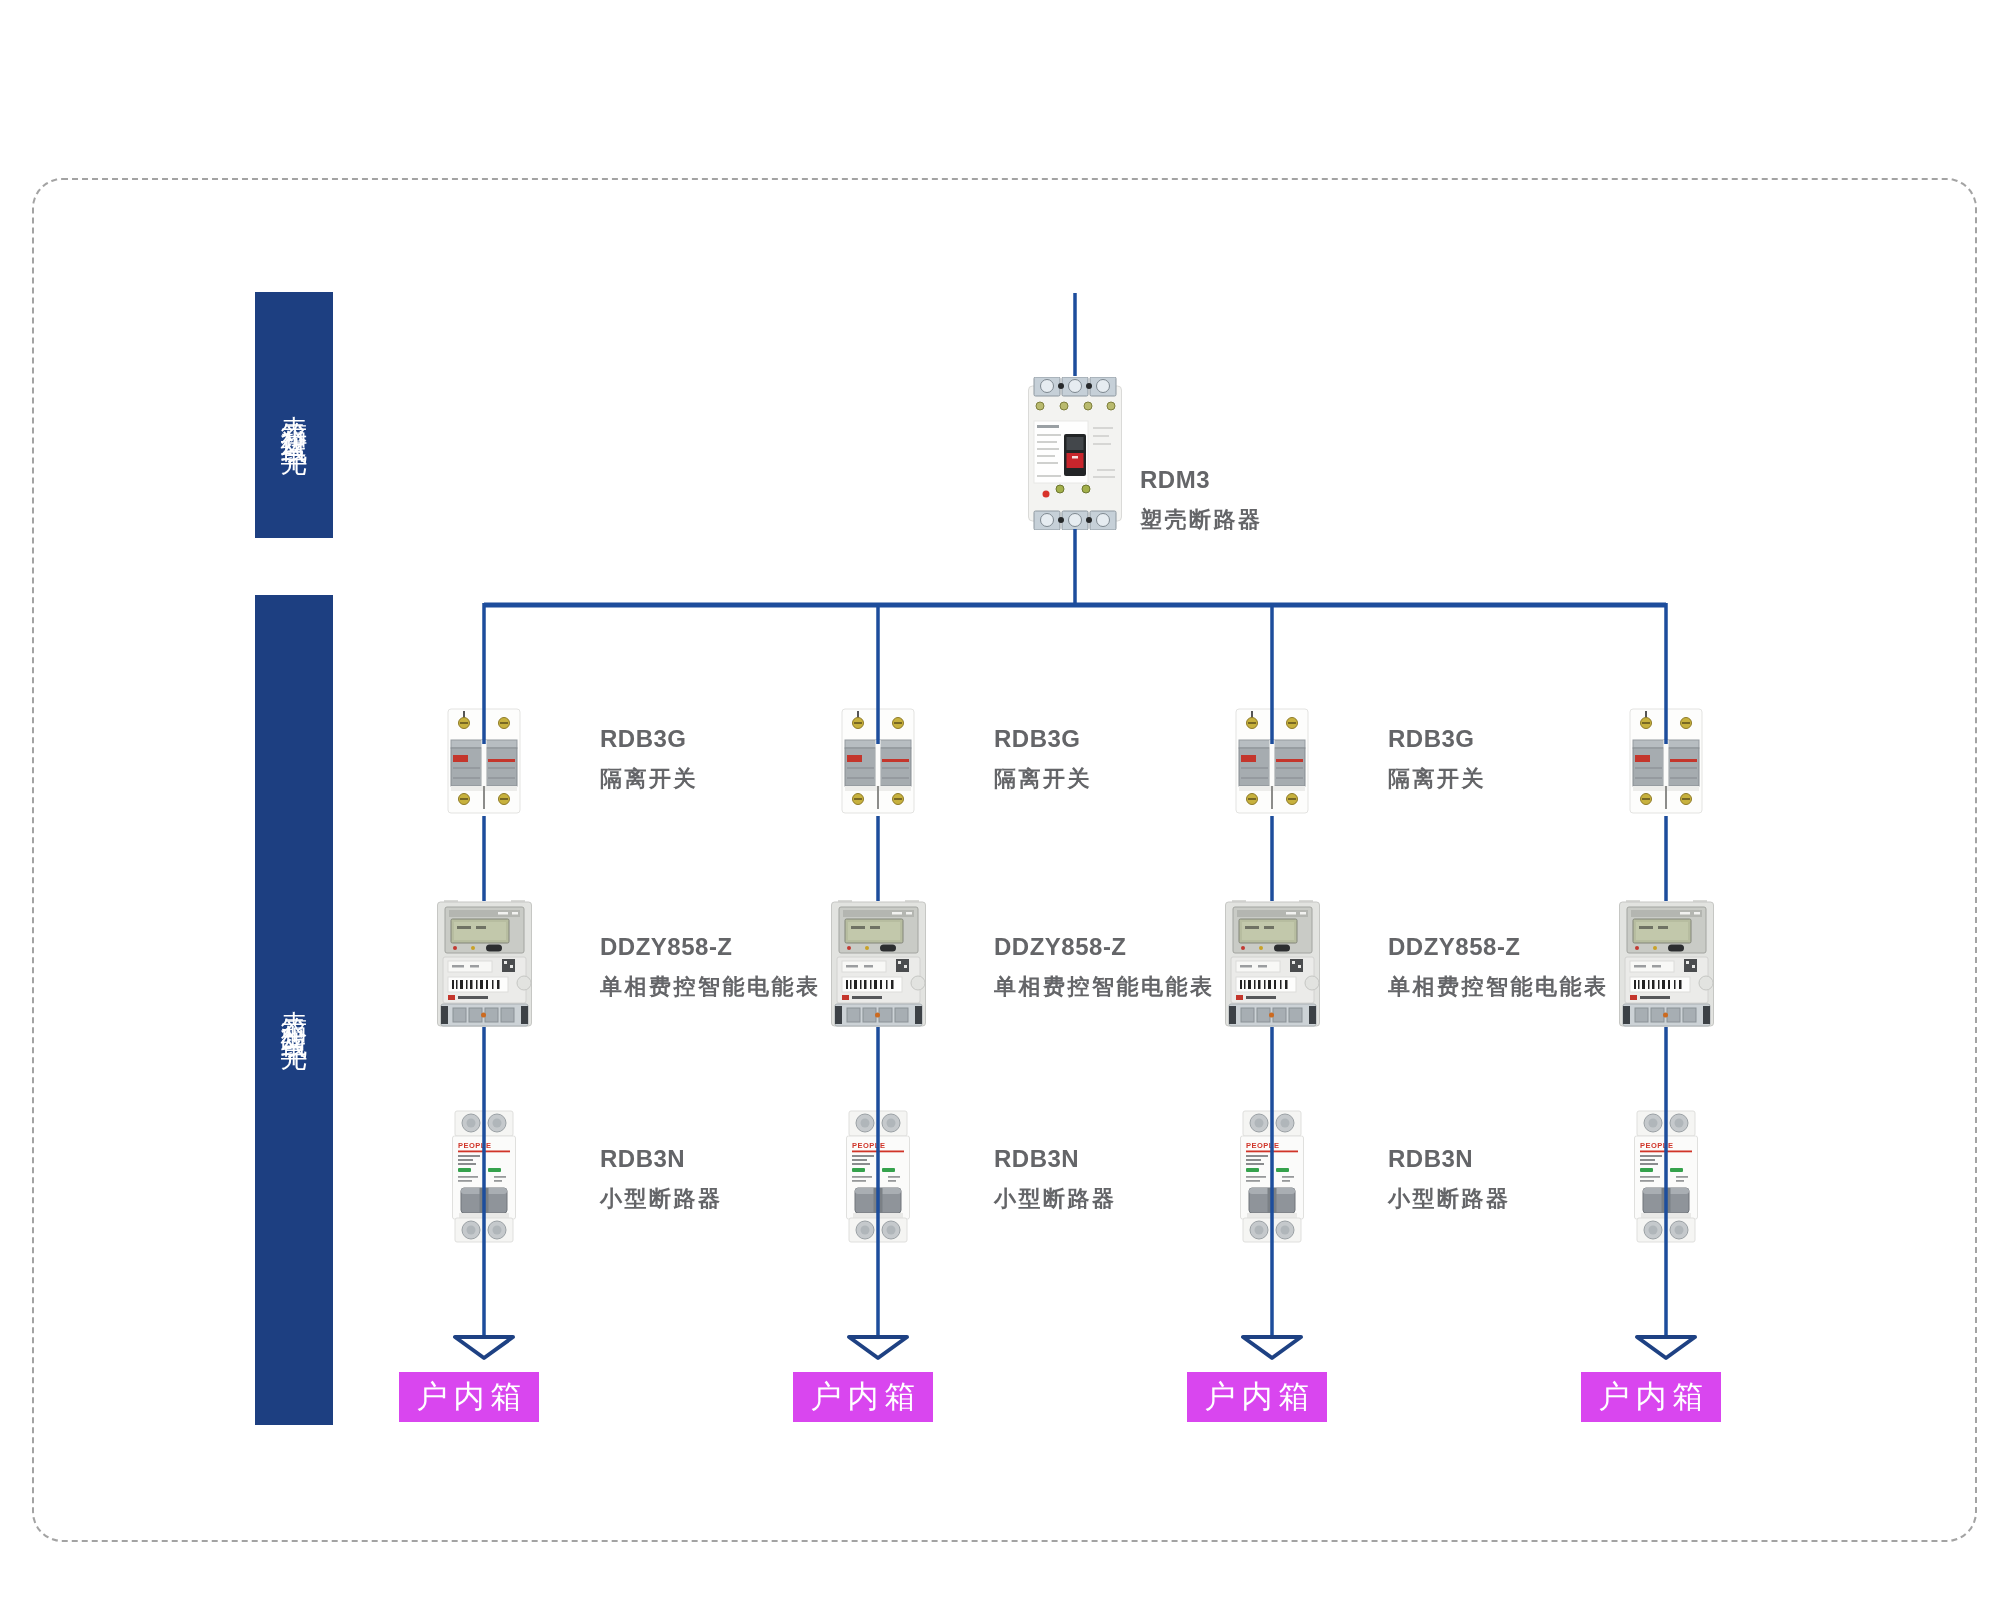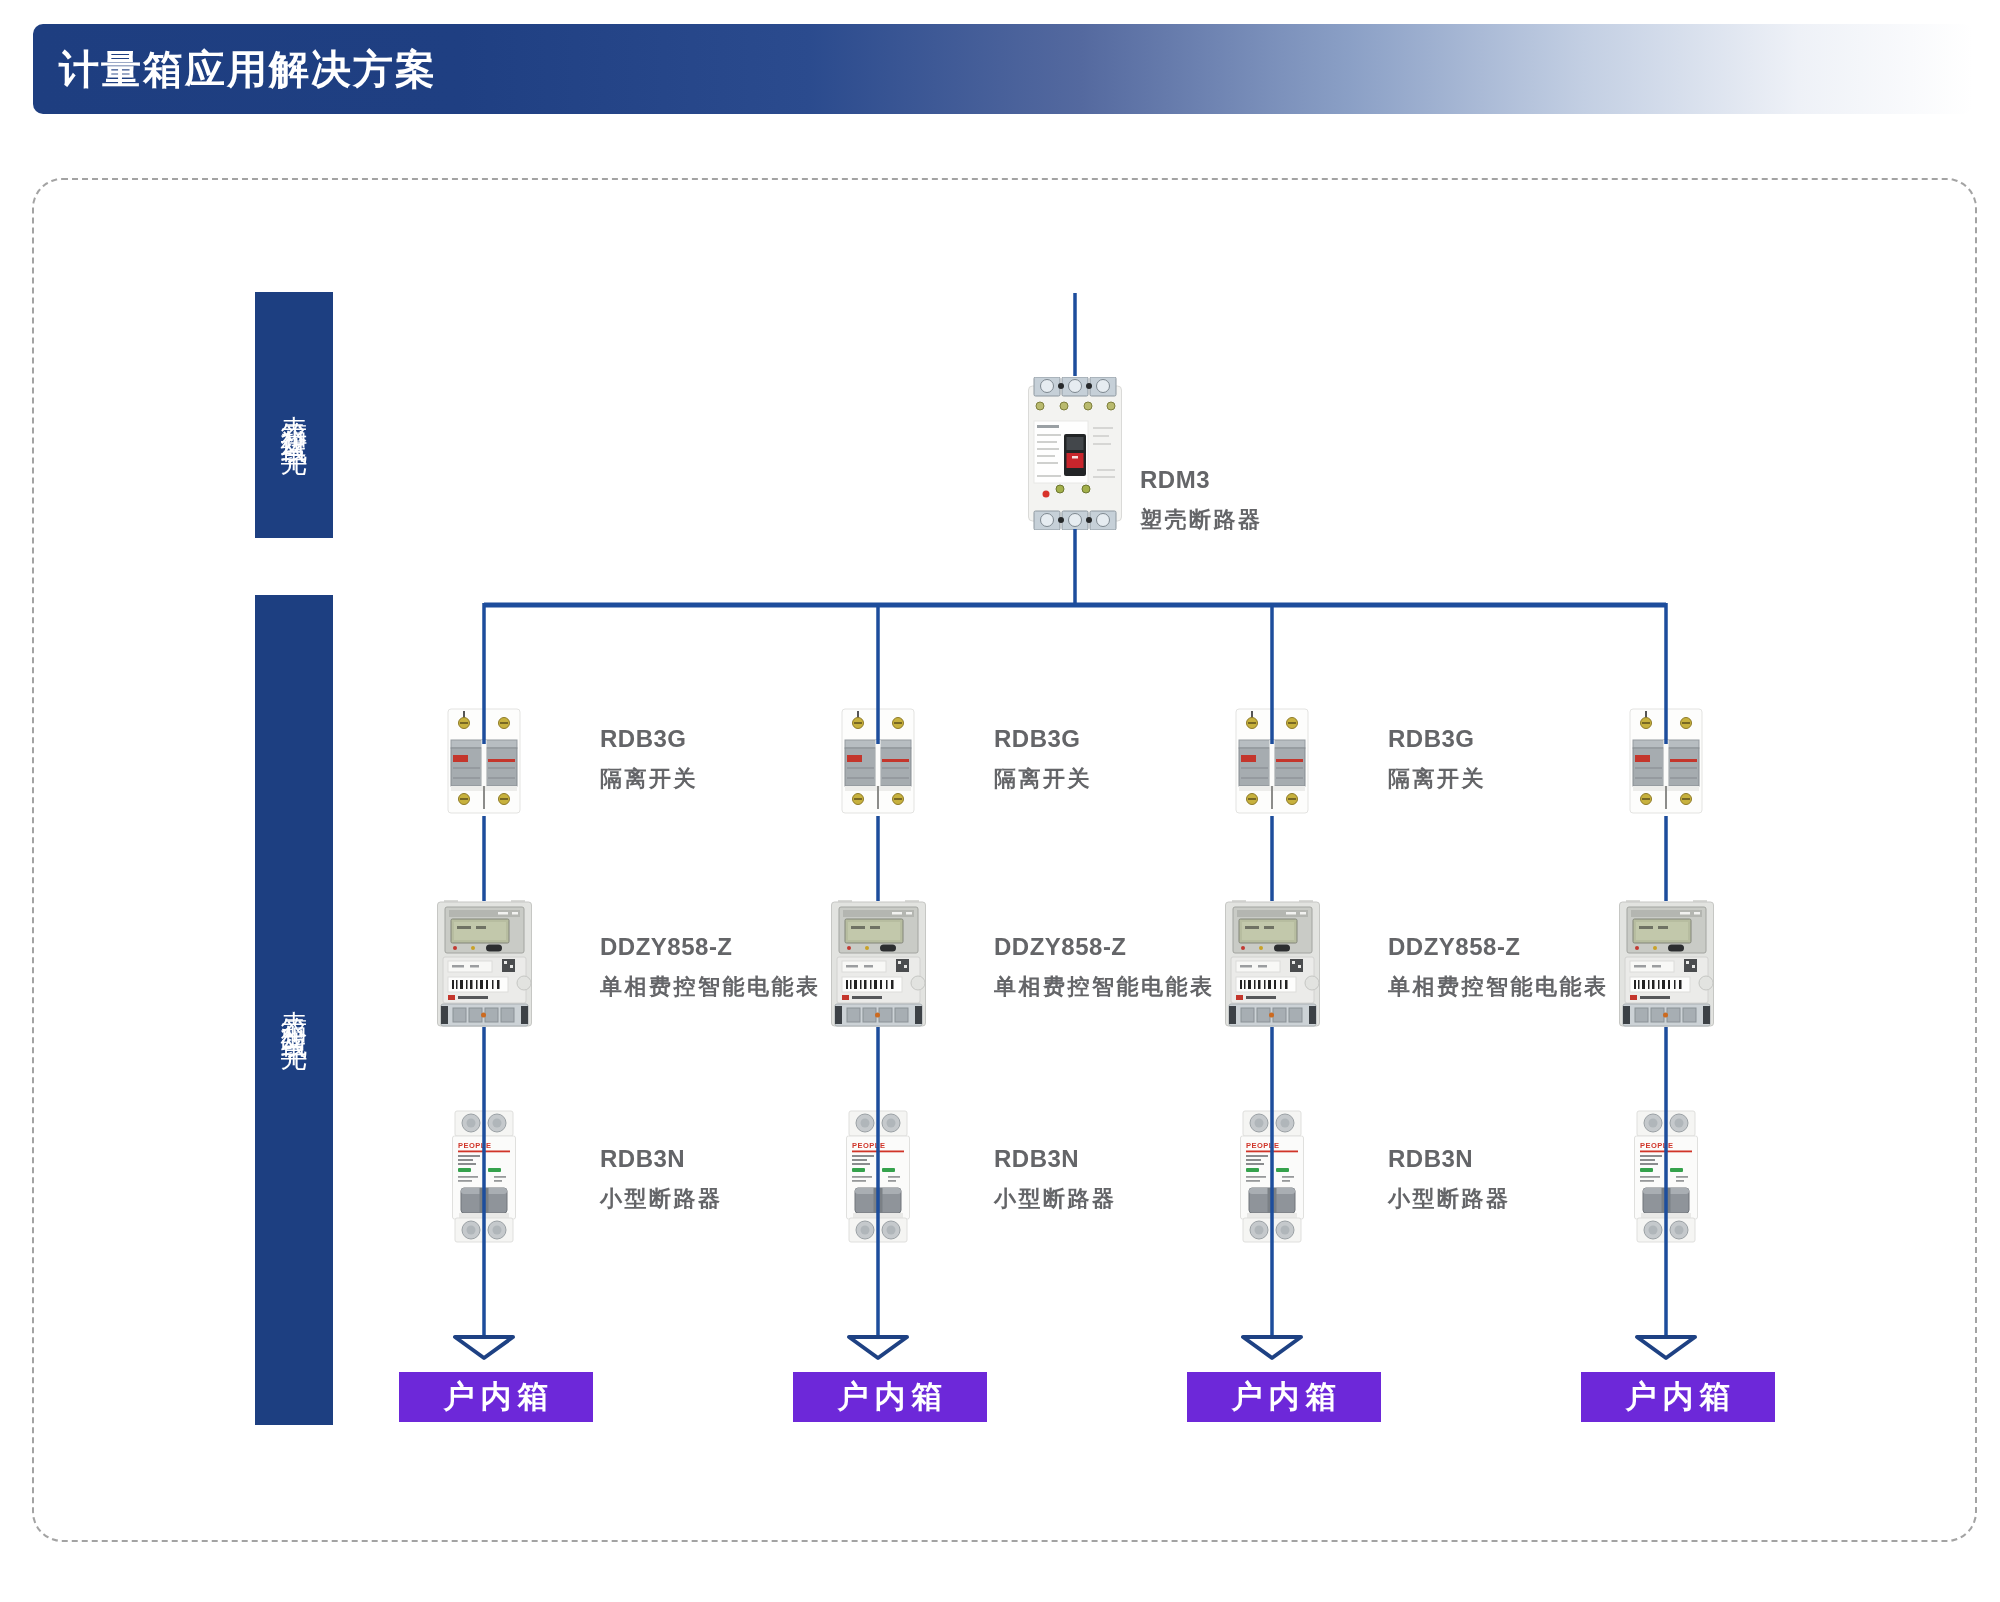--- a/index.html
+++ b/index.html
@@ -28,22 +28,22 @@
   
   .dev{position:absolute;z-index:2;}
   .wires{position:absolute;left:0;top:0;z-index:4;pointer-events:none;}
 
   
   .plabel{position:absolute;z-index:3;color:#646568;}
   .plabel .model{font-size:24px;font-weight:600;letter-spacing:.5px;line-height:26px;}
   .plabel .desc{font-size:22px;font-weight:600;letter-spacing:2.5px;line-height:24px;margin-top:15px;}
 
   
-  .outlet{position:absolute;top:1372px;width:194px;height:50px;background:#6d28d9;z-index:2;
-          color:#fff;font-size:31px;font-weight:700;letter-spacing:6px;
+  .outlet{position:absolute;top:1372px;width:140px;height:50px;background:#d946ef;z-index:2;
+          color:#fff;font-size:31px;font-weight:400;letter-spacing:6px;
           display:flex;align-items:center;justify-content:center;text-indent:6px;}
 </style>
 </head>
 <body>
 
 <div class="stage">
 
   <svg width="0" height="0" style="position:absolute" aria-hidden="true">
     <defs>
 
@@ -211,23 +211,20 @@
         <rect x="9" y="103" width="50" height="5" fill="#e9e9e7"></rect>
         <rect x="5" y="108" width="58" height="24" rx="2" fill="#f5f5f3" stroke="#dfdfdd"></rect>
         <circle cx="21" cy="120" r="9" fill="#c5c9cc" stroke="#9ba1a5"></circle>
         <circle cx="47" cy="120" r="9" fill="#c5c9cc" stroke="#9ba1a5"></circle>
         <circle cx="21" cy="120" r="4.5" fill="#b0b6ba"></circle>
           <circle cx="47" cy="120" r="4.5" fill="#b0b6ba"></circle>
       </symbol>
     </defs>
   </svg>
 
-  <div class="banner">
-    <span class="banner-title">计量箱应用解决方案</span>
-  </div>
 
   <div class="board"></div>
 
   <div class="vbar bar-in">
     <span>表箱进线单元</span>
   </div>
   <div class="vbar bar-out">
     <span>表箱出线单元</span>
   </div>
 

